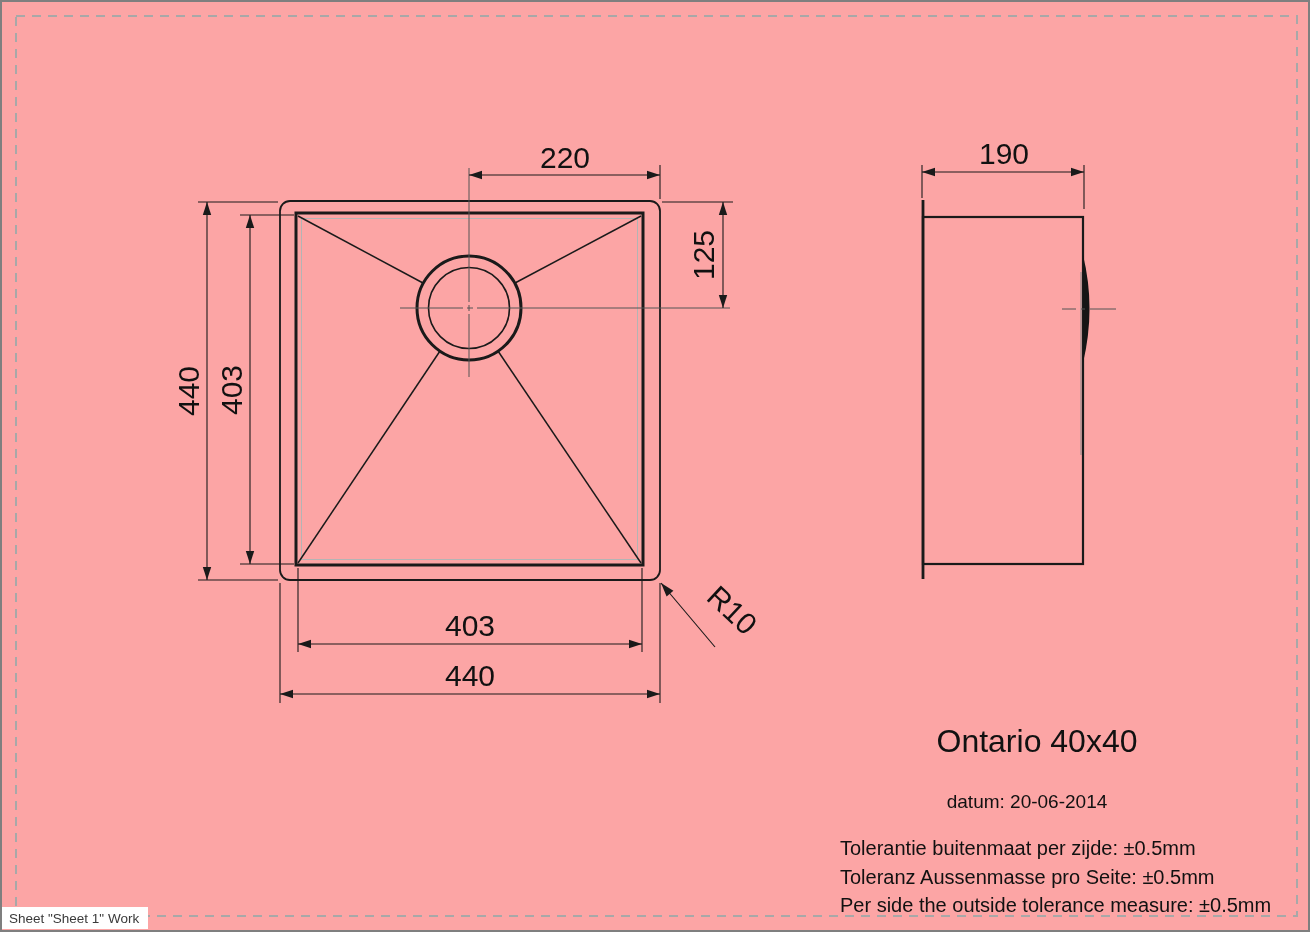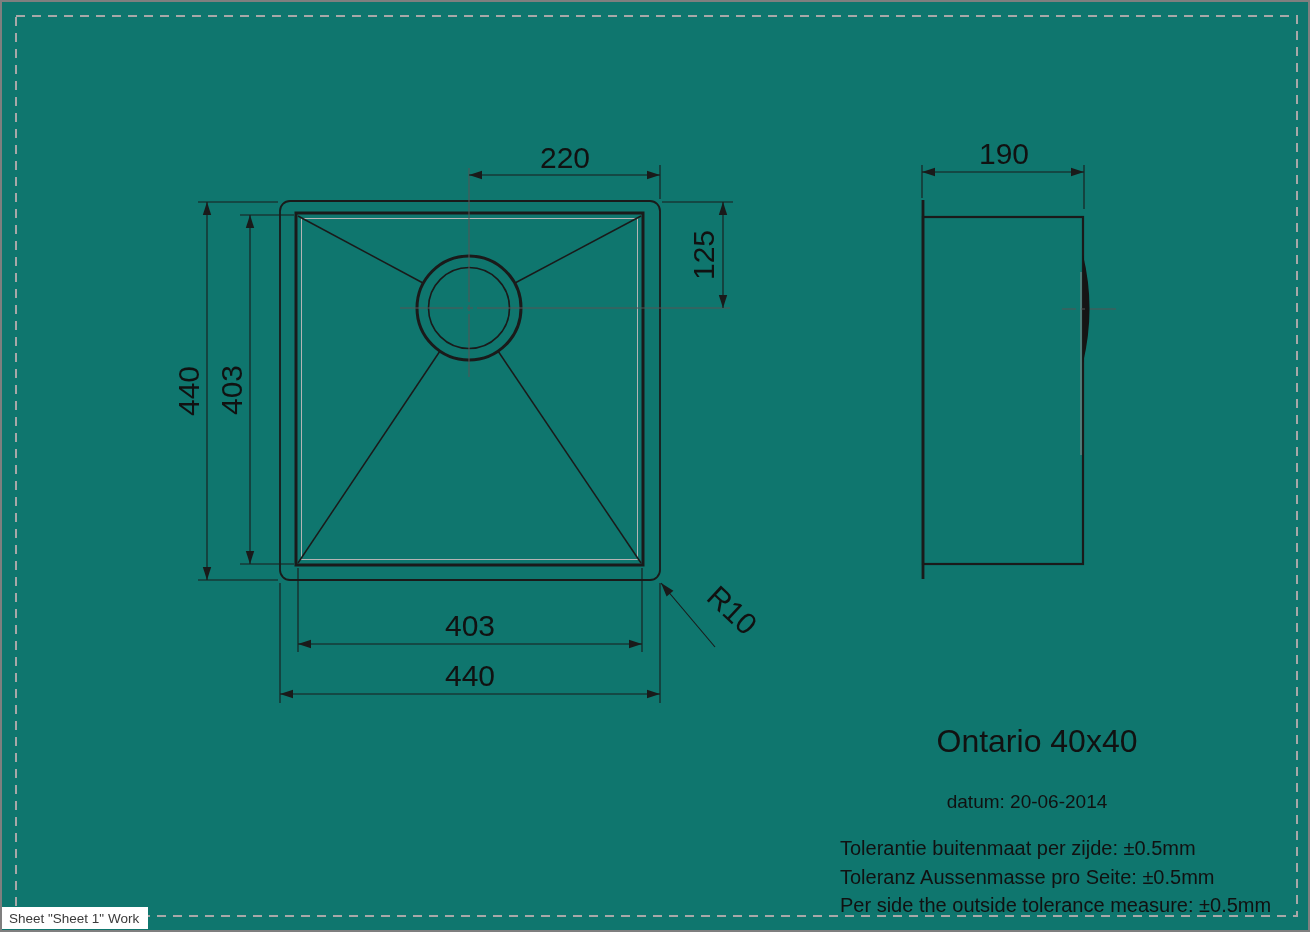--- a/index.html
+++ b/index.html
@@ -1,19 +1,19 @@
 <!DOCTYPE html>
 <html><head>
 <meta charset="utf-8">
 <style>
   html,body{margin:0;padding:0;background:#e8e8e8;}
   .page{
     position:relative;
     width:1310px;height:932px;
-    background:#0f766e;
+    background:#fca5a5;
     border:2px solid #7f7f7f;
     box-sizing:border-box;
     font-family:"Liberation Sans", sans-serif;
     overflow:hidden;
     text-align:center;
   }
   svg{position:absolute;left:0;top:0;}
   .objline{stroke:#1a1a1a;fill:none;}
   .dimline{stroke:#1a1a1a;stroke-width:1.1;fill:none;}
   .arrow{fill:#1a1a1a;stroke:none;}

